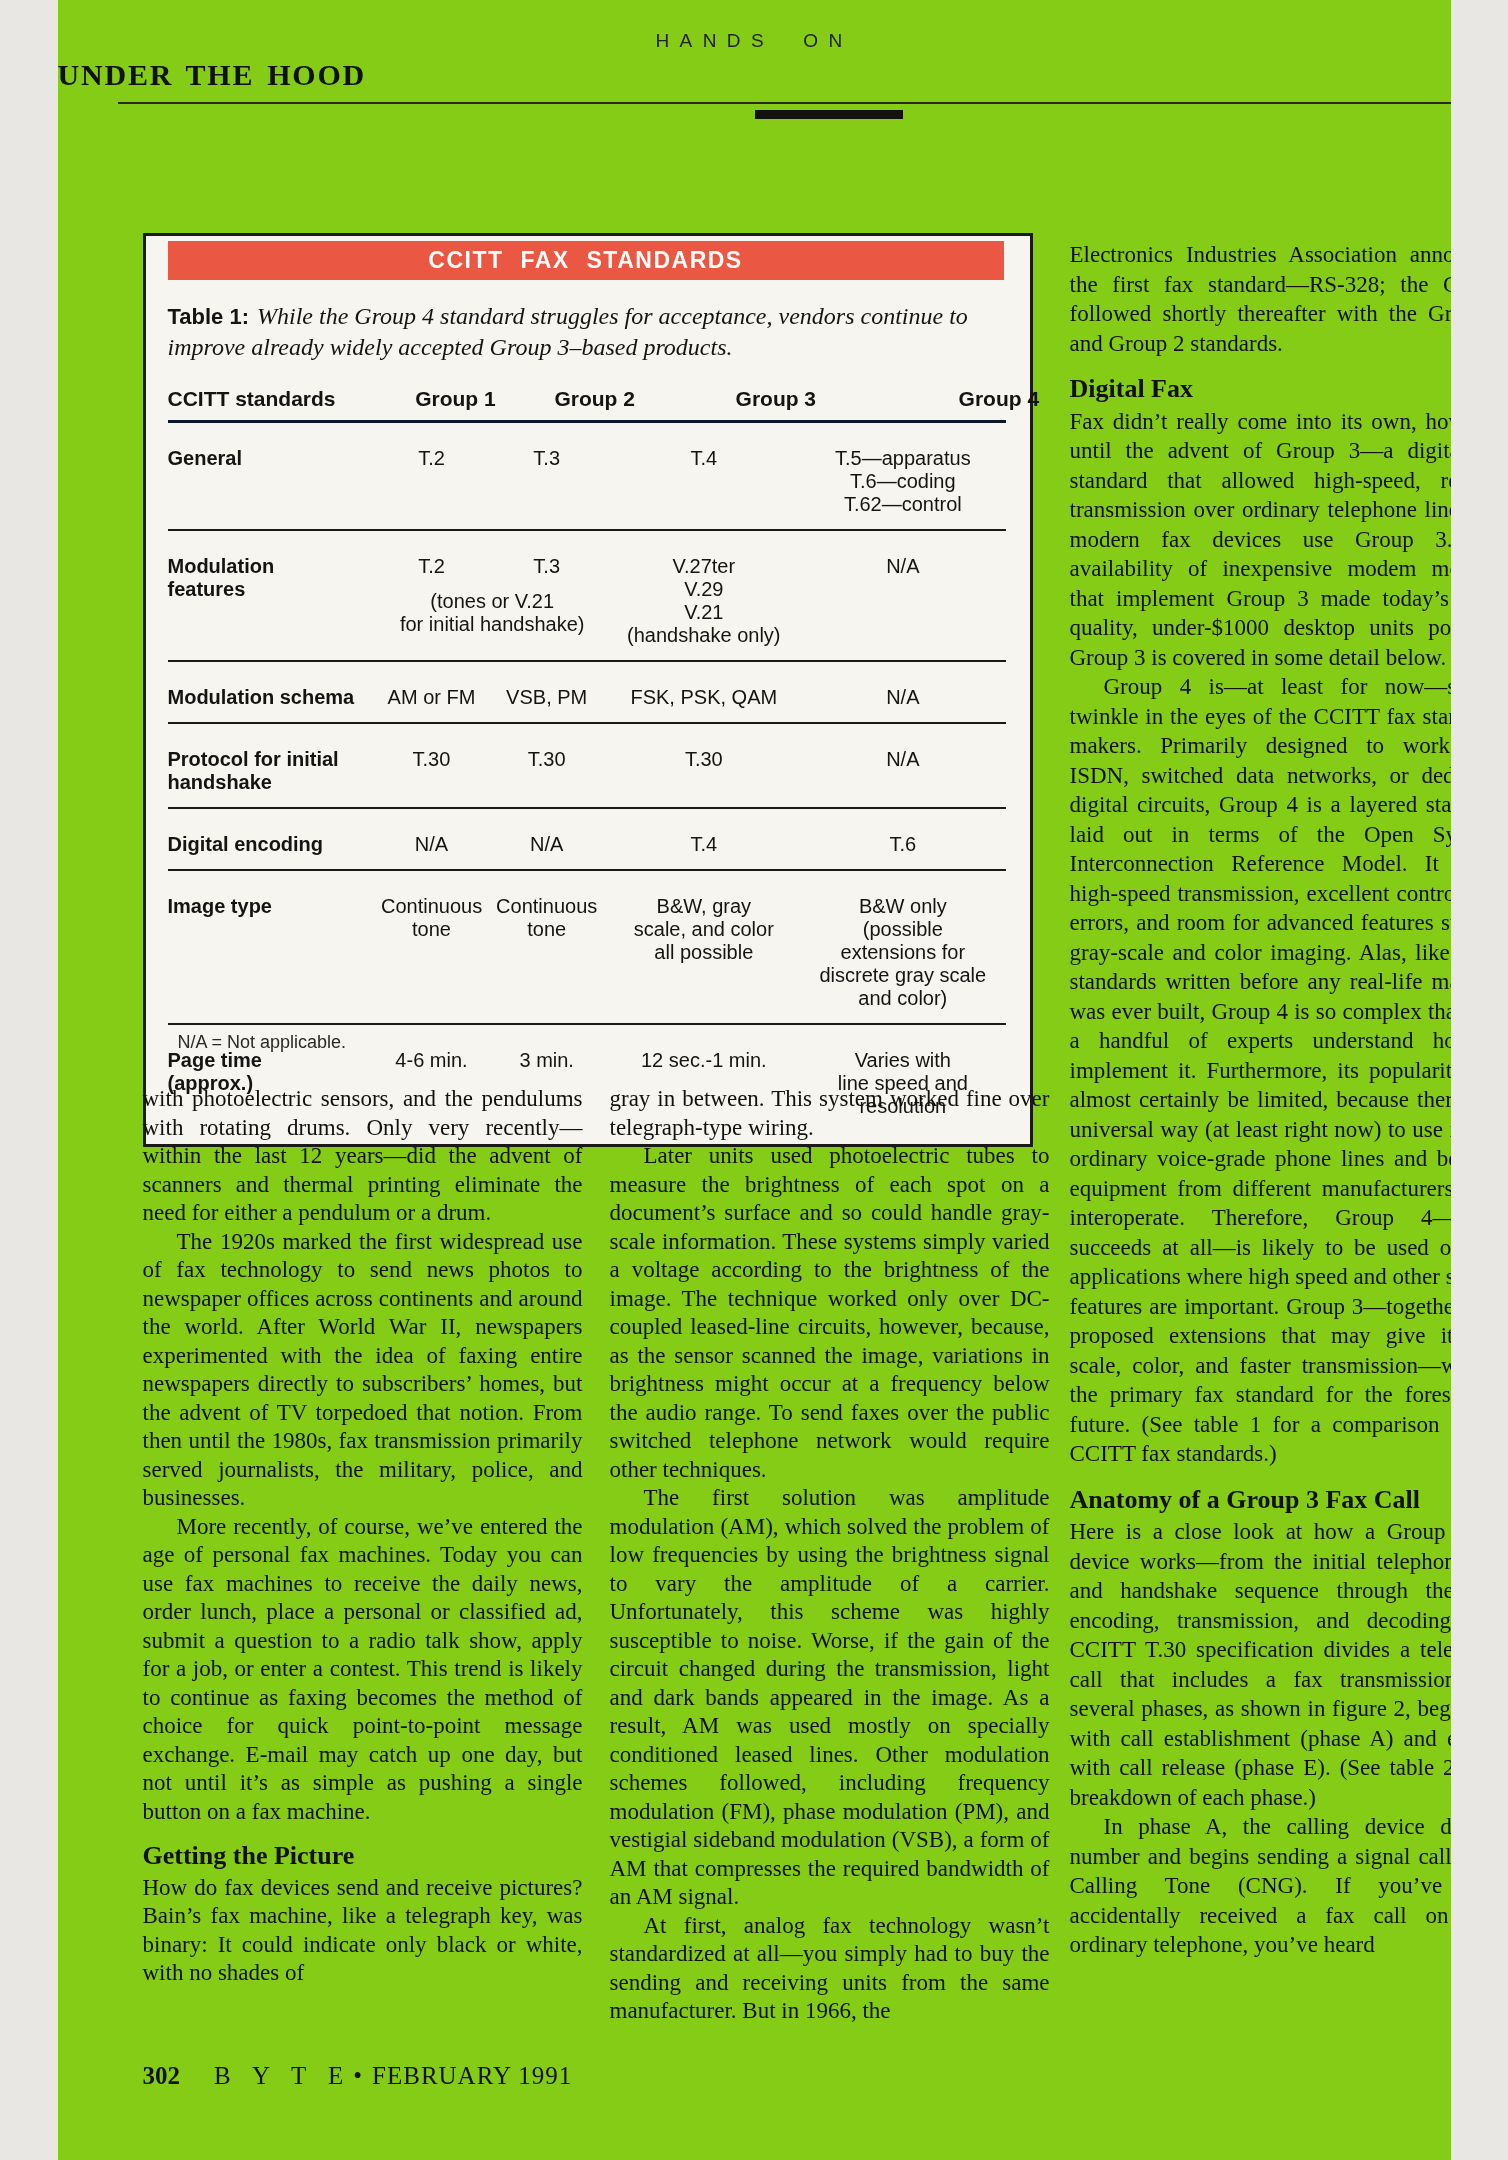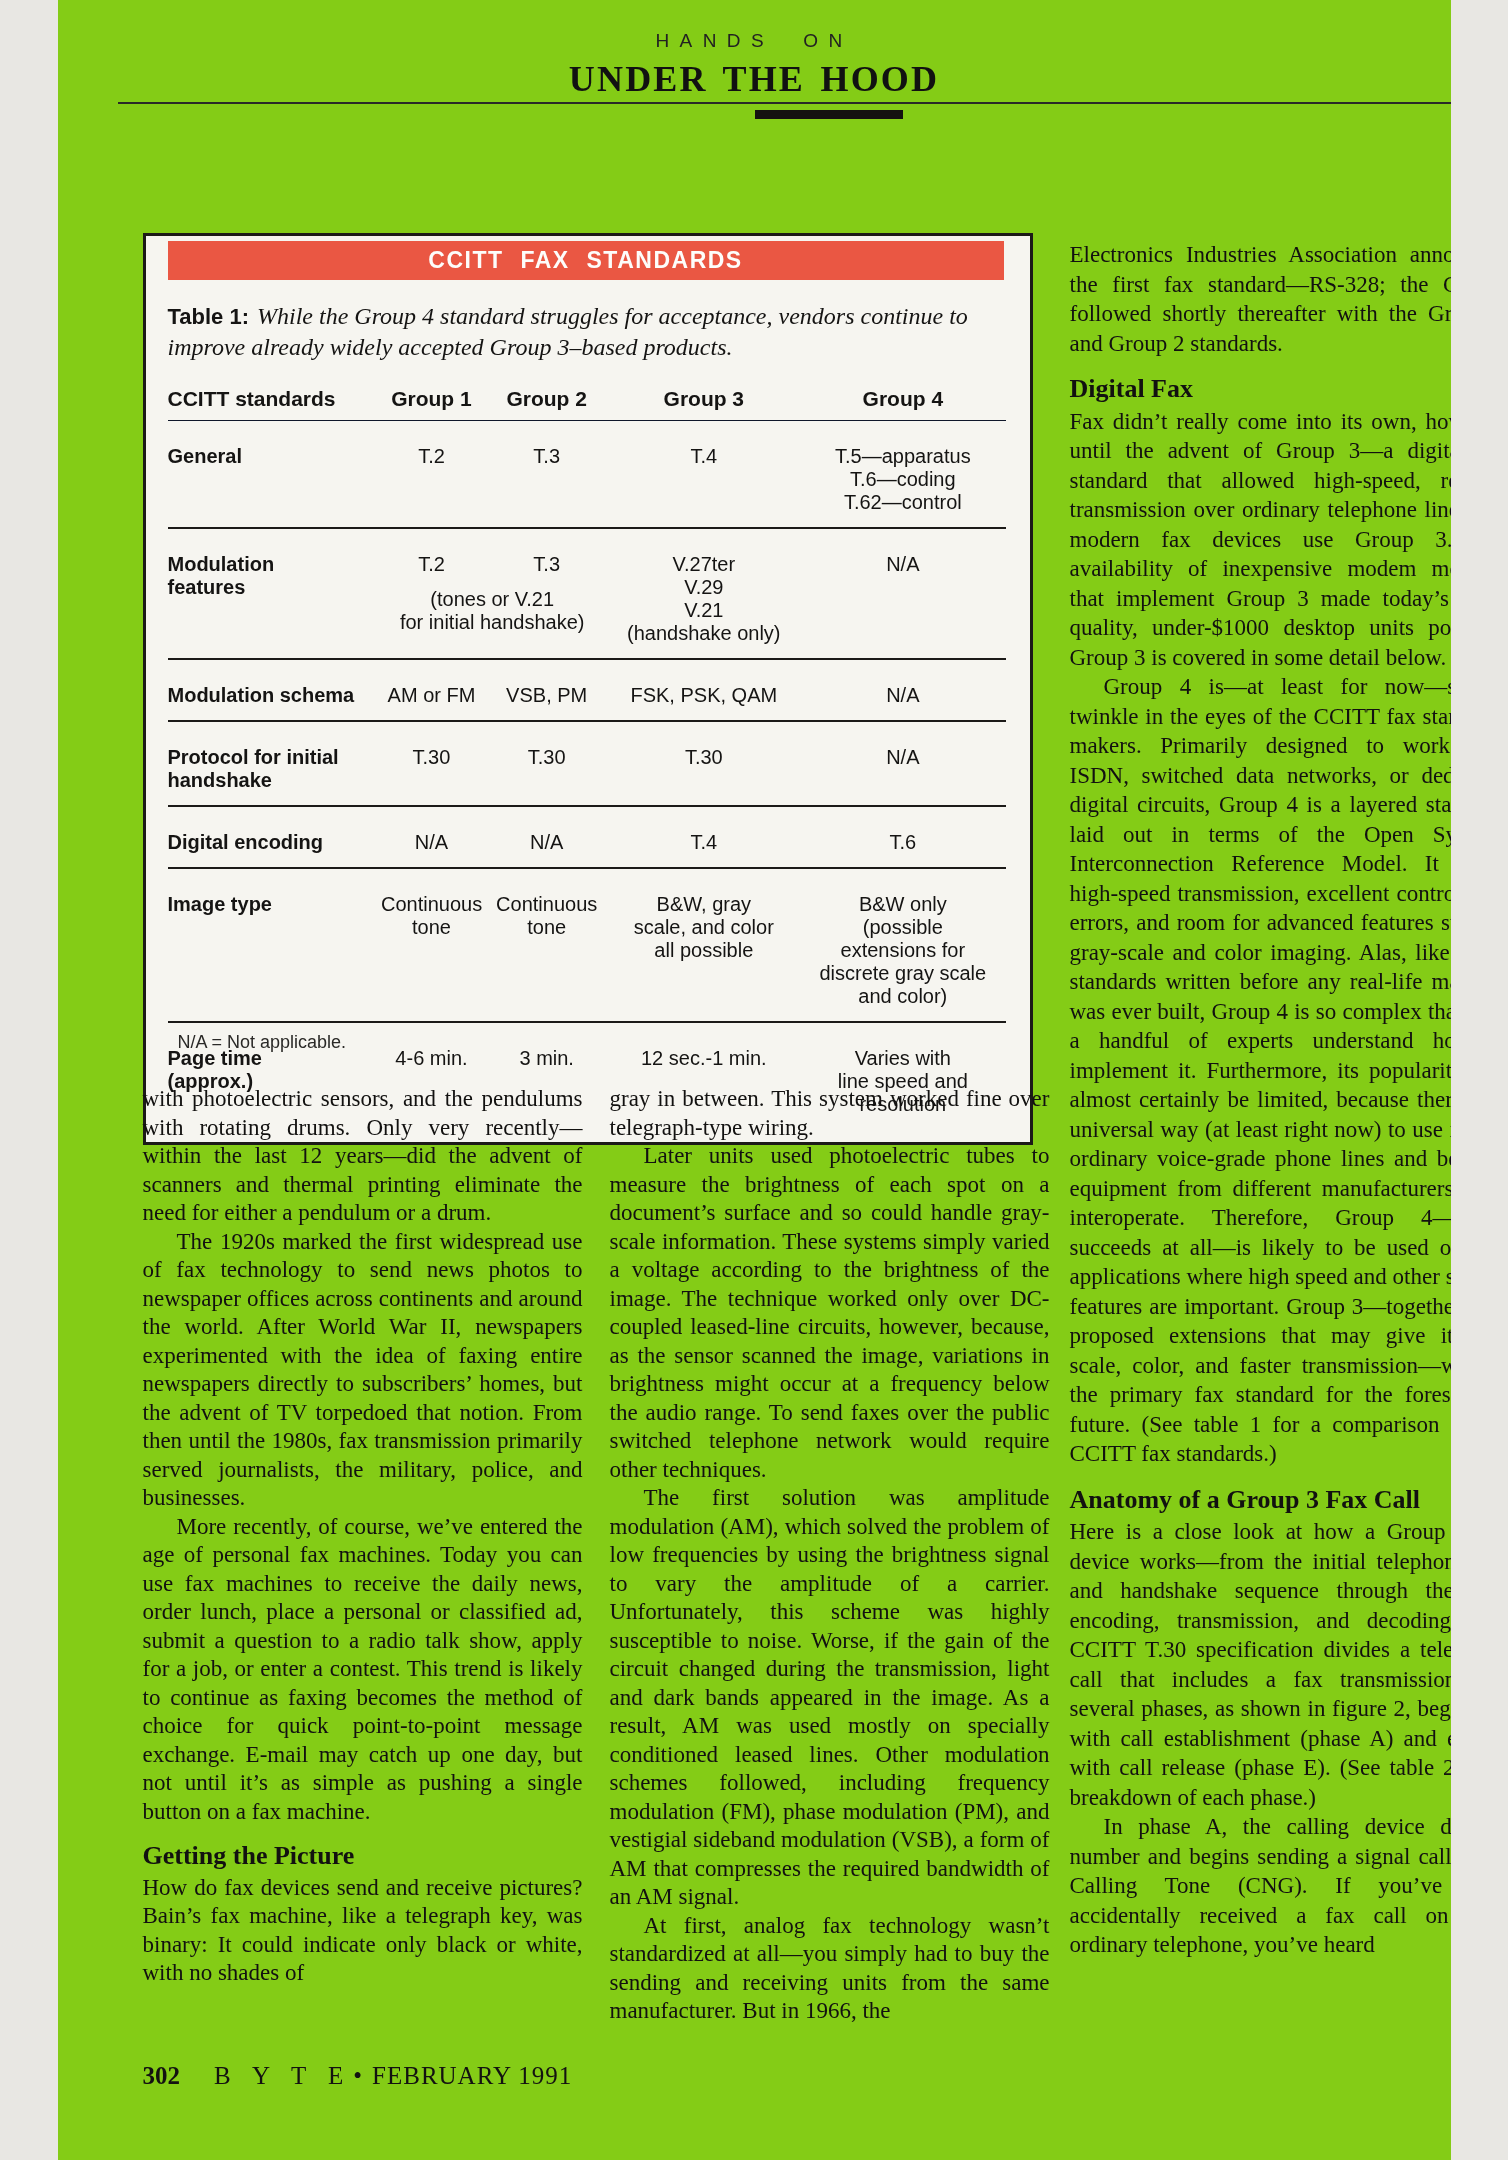--- a/index.html
+++ b/index.html
@@ -19,23 +19,23 @@
   .kicker {
     position: absolute; top: 30px; left: 0; width: 100%;
     text-align: center;
     font-family: "Liberation Sans", sans-serif;
     font-size: 19px; font-weight: 400;
     letter-spacing: 0.55em; word-spacing: 0.7em;
     color: #222;
   }
   .section-title {
     position: absolute; top: 58px; left: 0; width: 100%;
-    text-align: center;
+    text-align: left;
     font-family: "Liberation Serif", serif;
-    font-size: 36px; font-weight: 600;
+    font-size: 30px; font-weight: 600;
     letter-spacing: 0.06em; word-spacing: 0.12em;
     color: #111;
   }
   .head-rule {
     position: absolute; top: 102px; left: 60px; width: 1390px; height: 2px;
     background: #2a2a28;
   }
   .head-bar {
     position: absolute; top: 110px; left: 697px; width: 148px; height: 9px;
     background: #141210;
@@ -77,21 +77,22 @@
   .trow {
     display: grid;
     grid-template-columns: 25% 13% 14.5% 23% 24.5%;
     align-items: start;
     padding: 24px 0 13px 0;
     border-bottom: 2px solid #1c1a18;
   }
   .trow.head {
     font-weight: bold; font-size: 21px;
     padding: 0 0 10px 0;
-    border-bottom: 1px solid #0f172a;
+    border-bottom: 3px solid #0f172a;
+    gap: 24px;
   }
   .trow.last { border-bottom: none; padding-bottom: 6px; }
   .tcell { text-align: center; white-space: pre-line; padding: 0 4px; }
   .tcell.lbl {
     text-align: left; font-weight: bold; white-space: pre-line; padding-left: 0;
   }
   .trow.head .tcell.lbl { white-space: normal; }
   
   .trow.modrow {
     grid-template-rows: auto auto;

